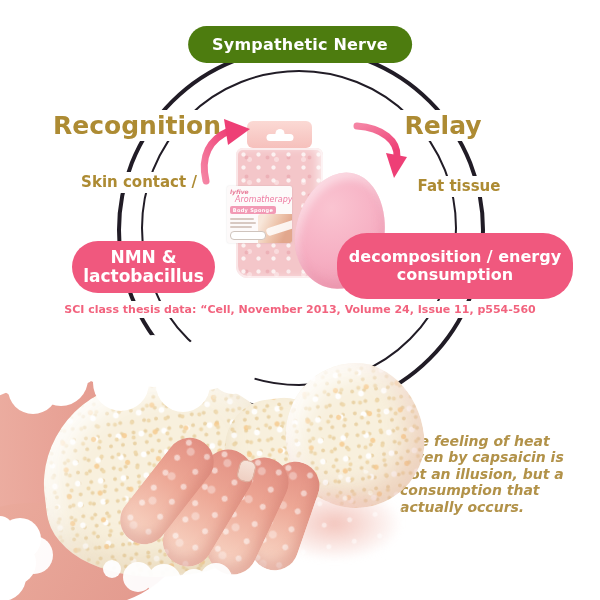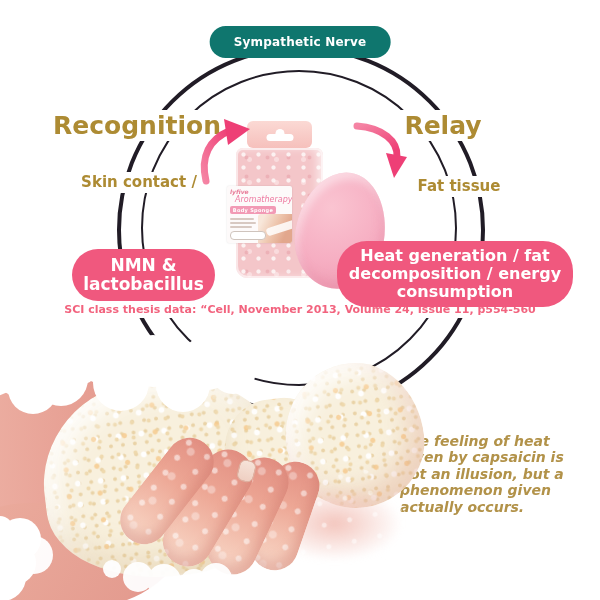--- a/index.html
+++ b/index.html
@@ -6,37 +6,37 @@
   .canvas{position:relative;width:600px;height:600px;background:#fff;overflow:hidden;
           font-family:"DejaVu Sans","Liberation Sans",sans-serif;}
 
   
   .circle{position:absolute;border-radius:50%;border-style:solid;border-color:#211c26;}
   .circle.outer{left:117px;top:46px;width:360px;height:360px;border-width:4px;z-index:1;}
   .circle.inner{left:141px;top:70px;width:312px;height:312px;border-width:2px;z-index:1;}
 
   
   .top-badge{position:absolute;left:50%;top:26px;transform:translateX(-50%);
-    background:#0f766e;color:#fff;font-weight:bold;font-size:12px;letter-spacing:.2px;
+    background:#4d7c0f;color:#fff;font-weight:bold;font-size:16px;letter-spacing:.2px;
     padding:9px 24px;border-radius:26px;z-index:7;white-space:nowrap;}
 
   
   .stage-title{position:absolute;transform:translateX(-50%);background:#fff;color:#ad8b33;
     font-weight:bold;font-size:25px;padding:1px 7px;z-index:5;white-space:nowrap;}
   .stage-title.rec{left:137px;top:110px;}
   .stage-title.rel{left:443px;top:110px;}
   .desc{position:absolute;transform:translateX(-50%);background:#fff;color:#ad8b33;
     font-weight:bold;font-size:15px;line-height:1.15;text-align:right;padding:2px 6px;
     z-index:5;white-space:nowrap;}
   .desc.left{left:139px;top:172px;}
   .desc.right{left:459px;top:176px;}
 
   
   .pinkbadge{position:absolute;background:#f0587e;color:#fff;font-weight:bold;text-align:center;
-    display:flex;flex-direction:column;justify-content:center;z-index:7;line-height:1.12;margin-top:8px;}
+    display:flex;flex-direction:column;justify-content:center;z-index:7;line-height:1.12;}
   .pinkbadge.nmn{left:72px;top:241px;width:143px;height:52px;border-radius:26px;font-size:17px;}
   .pinkbadge.heat{left:337px;top:233px;width:236px;height:66px;border-radius:30px;font-size:16px;}
 
   
   .citation{position:absolute;left:50%;top:301px;transform:translateX(-50%);background:#fff;
     color:#f2637e;font-weight:bold;font-size:11px;padding:2px 8px;z-index:5;white-space:nowrap;}
 
   
   .arrows{position:absolute;left:0;top:0;width:600px;height:600px;z-index:8;pointer-events:none;}
 
@@ -201,21 +201,20 @@
     <div>Skin contact /</div>
   </div>
   <div class="pinkbadge nmn">
     <div>NMN &amp;</div>
     <div>lactobacillus</div>
   </div>
 
   <div class="stage-title rel">Relay</div>
   <div class="desc right">Fat tissue</div>
   <div class="pinkbadge heat">
-    <div>Heat generation / fat</div>
     <div>decomposition /  energy</div>
     <div>consumption</div>
   </div>
 
   <div class="citation">SCI class thesis data: “Cell, November 2013, Volume 24, Issue 11, p554-560</div>
 
   <div class="photo">
     <div class="arm"></div>
     <div class="arm2"></div>
     <div class="foam b"></div>
@@ -232,17 +231,17 @@
     <div class="finger f2"></div>
     <div class="finger f1"></div>
     <div class="nail"></div>
     <div class="foam c"></div>
   </div>
 
   <div class="quote">
     <div>The feeling of heat</div>
     <div>given by capsaicin is</div>
     <div>not an illusion, but a</div>
-    <div>phenomenon given</div>
+    <div>consumption that</div>
     <div>actually occurs.</div>
   </div>
 
 </div>
 
 </body></html>

